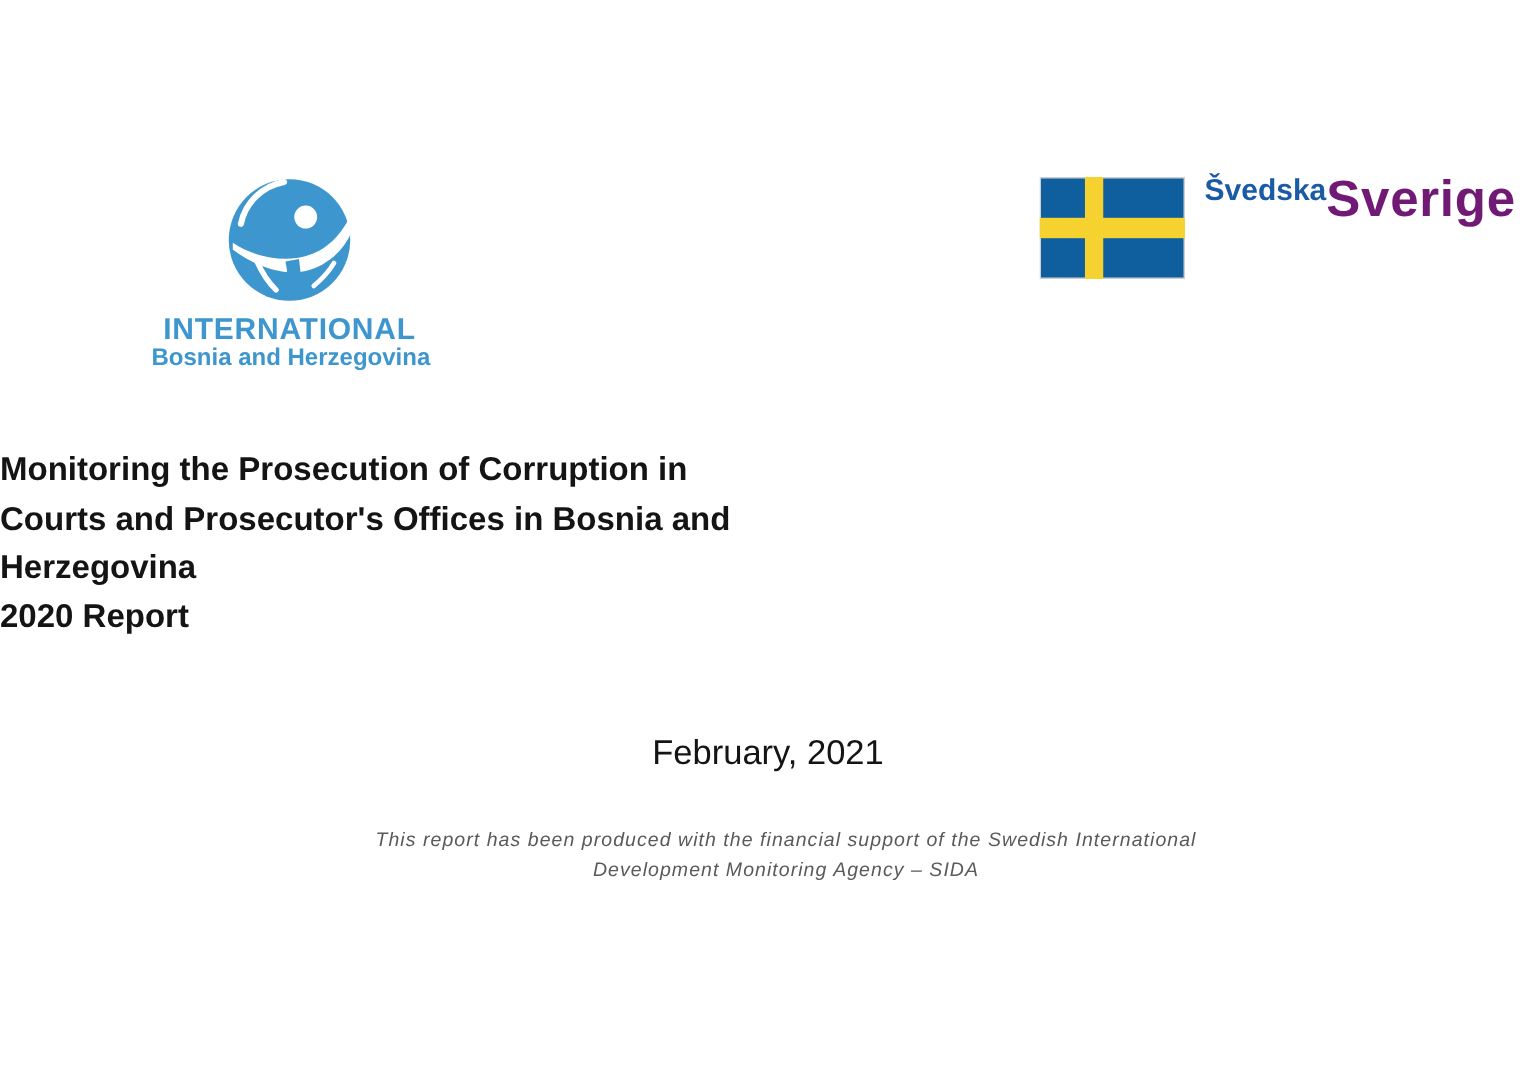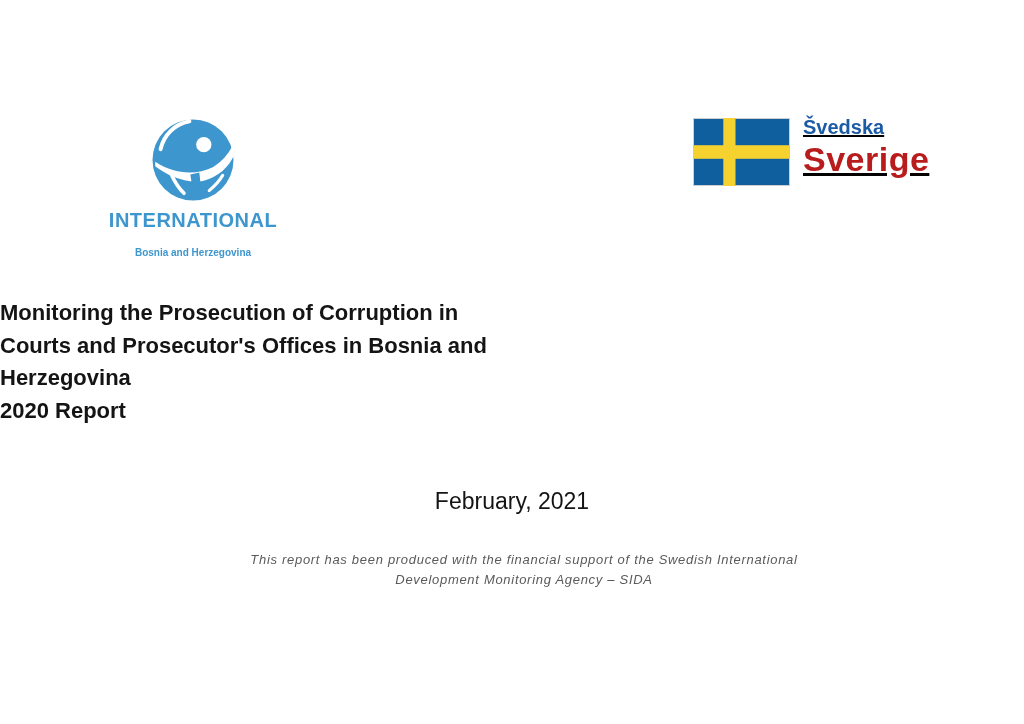--- a/index.html
+++ b/index.html
@@ -32,45 +32,45 @@
     color: #3D96CE;
     font-weight: bold;
     font-size: 20px;
     line-height: 20px;
     letter-spacing: 0.5px;
     white-space: nowrap;
   }
   .ti-sublabel {
     color: #3D96CE;
     font-weight: bold;
-    font-size: 10px;
+    font-size: 16px;
     line-height: 15px;
-    margin-top: 15px;
+    margin-top: 1px;
     white-space: nowrap;
   }
 
   
   .sweden {
     position: absolute;
     left: 693px;
     top: 114px;
     display: flex;
     align-items: flex-start;
     gap: 13px;
   }
   .sweden-flag { display: block; margin-top: 4px; }
-  .sweden-text { display: flex; flex-direction: column; text-decoration: underline; }
+  .sweden-text { display: flex; flex-direction: row; }
   .sweden-native {
     color: #1B5AA5;
     font-size: 20px;
     font-weight: 600;
     line-height: 26px;
   }
   .sweden-name {
-    color: #b91c1c;
+    color: #701a75;
     font-size: 34px;
     font-weight: bold;
     line-height: 38px;
     letter-spacing: 0.5px;
   }
 
   
   .title-block {
     position: absolute;
     top: 297px;

